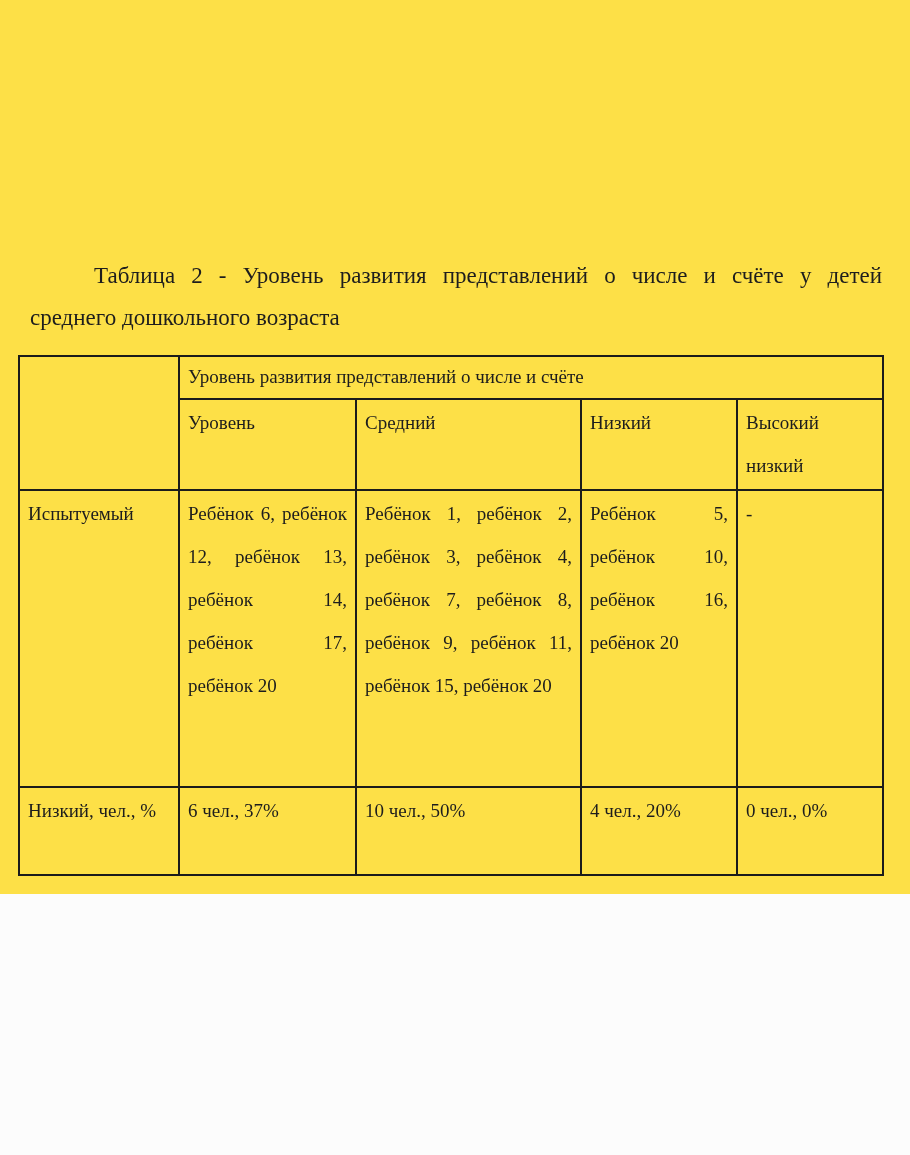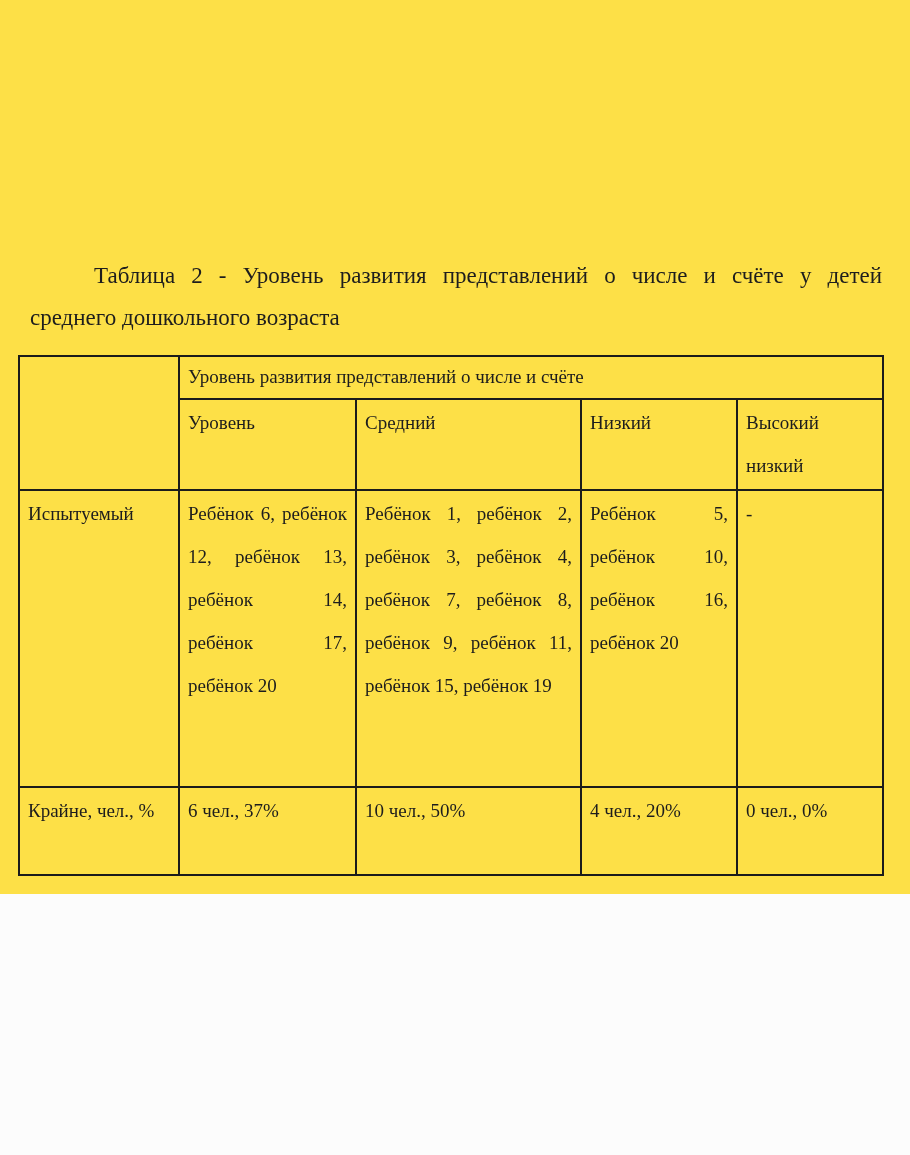--- a/index.html
+++ b/index.html
@@ -86,26 +86,26 @@
       </tr>
       <tr class="r2">
         <td class="cell">Уровень</td>
         <td class="cell">Средний</td>
         <td class="cell">Низкий</td>
         <td class="cell">Высокий низкий</td>
       </tr>
       <tr class="r3">
         <td class="cell">Испытуемый</td>
         <td class="cell just">Ребёнок 6, ребёнок 12, ребёнок 13, ребёнок 14, ребёнок 17, ребёнок 20</td>
-        <td class="cell just">Ребёнок 1, ребёнок 2, ребёнок 3, ребёнок 4, ребёнок 7, ребёнок 8, ребёнок 9, ребёнок 11, ребёнок 15, ребёнок 19</td>
+        <td class="cell just">Ребёнок 1, ребёнок 2, ребёнок 3, ребёнок 4, ребёнок 7, ребёнок 8, ребёнок 9, ребёнок 11, ребёнок 15, ребёнок 20</td>
         <td class="cell just">Ребёнок 5, ребёнок 10, ребёнок 16, ребёнок 20</td>
         <td class="cell">-</td>
       </tr>
       <tr class="r4">
-        <td class="cell just">Крайне, чел., %</td>
+        <td class="cell just">Низкий, чел., %</td>
         <td class="cell">6 чел., 37%</td>
         <td class="cell">10 чел., 50%</td>
         <td class="cell">4 чел., 20%</td>
         <td class="cell">0 чел., 0%</td>
       </tr>
     </tbody>
   </table>
 
 </div>
 

